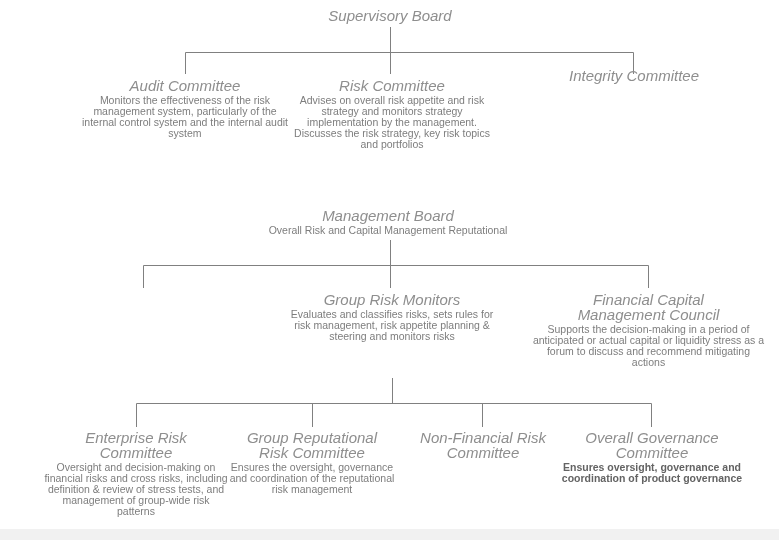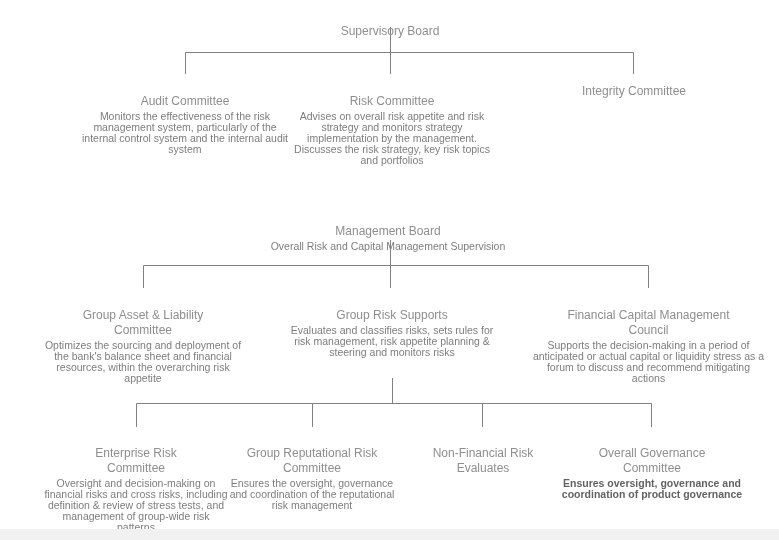--- a/index.html
+++ b/index.html
@@ -9,24 +9,25 @@
     height: 540px;
     background: #ffffff;
     overflow: hidden;
     font-family: "Liberation Sans", sans-serif;
   }
   .wires { position: absolute; left: 0; top: 0; }
   .wires path { stroke: #808080; stroke-width: 1; fill: none; }
 
   .node { position: absolute; text-align: center; }
   .node .title {
-    font-size: 12px;
+    font-size: 15px;
     line-height: 15px;
     color: #8e8e8e;
-    margin: 16px auto 2px auto;
+    margin: 0 auto 2px auto;
+    font-style: italic;
   }
   .node .desc {
     font-size: 10.5px;
     line-height: 11px;
     color: #7d7d7d;
     margin: 0 auto;
   }
   .node.bold .desc { font-weight: bold; color: #636363; }
 
   .n-sup   { left: 290px; top: 8px;   width: 200px; }
@@ -81,50 +82,46 @@
     <div class="title">Risk Committee</div>
     <div class="desc">Advises on overall risk appetite and risk strategy and monitors strategy implementation by the management. Discusses the risk strategy, key risk topics and portfolios</div>
   </div>
 
   <div class="node n-integ">
     <div class="title">Integrity Committee</div>
   </div>
 
   <div class="node n-mgmt">
     <div class="title">Management Board</div>
-    <div class="desc">Overall Risk and Capital Management Supervision</div>
+    <div class="desc">Overall Risk and Capital Management Reputational</div>
   </div>
 
-  <div class="node n-galco">
-    <div class="title">Group Asset &amp; Liability Committee</div>
-    <div class="desc">Optimizes the sourcing and deployment of the bank's balance sheet and financial resources, within the overarching risk appetite</div>
-  </div>
 
   <div class="node n-grc">
-    <div class="title">Group Risk Supports</div>
+    <div class="title">Group Risk Monitors</div>
     <div class="desc">Evaluates and classifies risks, sets rules for risk management, risk appetite planning &amp; steering and monitors risks</div>
   </div>
 
   <div class="node n-frmc">
     <div class="title">Financial Capital Management Council</div>
     <div class="desc">Supports the decision-making in a period of anticipated or actual capital or liquidity stress as a forum to discuss and recommend mitigating actions</div>
   </div>
 
   <div class="node n-erc">
     <div class="title">Enterprise Risk Committee</div>
     <div class="desc">Oversight and decision-making on financial risks and cross risks, including definition &amp; review of stress tests, and management of group-wide risk patterns</div>
   </div>
 
   <div class="node n-grrc">
     <div class="title">Group Reputational Risk Committee</div>
     <div class="desc">Ensures the oversight, governance and coordination of the reputational risk management</div>
   </div>
 
   <div class="node n-nfrc bold">
-    <div class="title">Non-Financial Risk Evaluates</div>
+    <div class="title">Non-Financial Risk Committee</div>
   </div>
 
   <div class="node n-pgc bold">
     <div class="title">Overall Governance Committee</div>
     <div class="desc">Ensures oversight, governance and coordination of product governance</div>
   </div>
 
   <div class="footer-strip"></div>
 
 </div>

